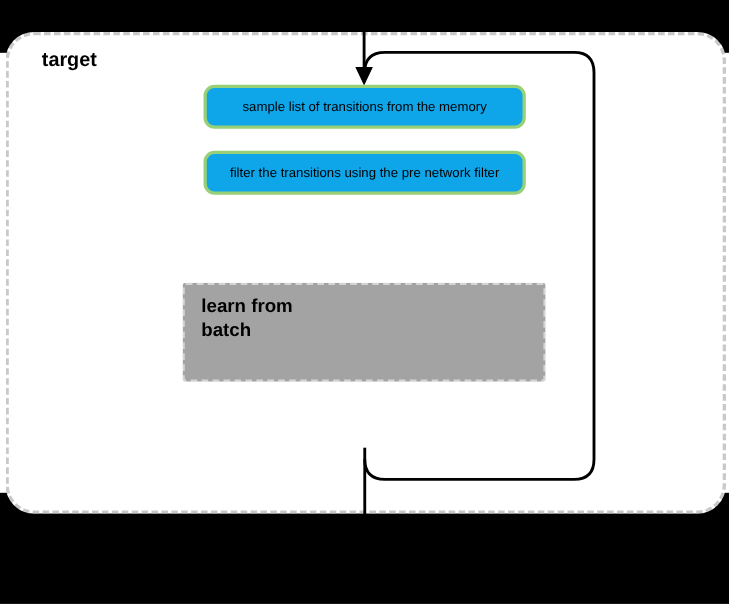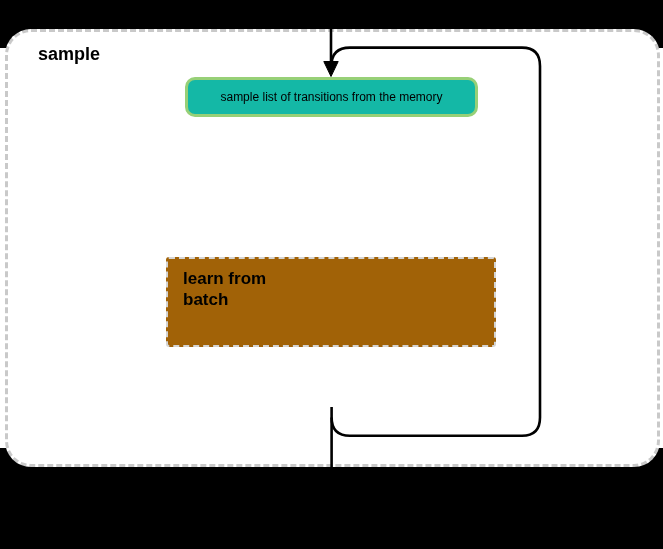--- a/index.html
+++ b/index.html
@@ -54,21 +54,21 @@
     height: 549px;
     z-index: 2;
     pointer-events: none;
   }
   .step-box {
     position: absolute;
     left: 185px;
     width: 293px;
     height: 40px;
     box-sizing: border-box;
-    background: #14b8a6;
+    background: #0ea5e9;
     border: 3px solid var(--step-border, #97d077);
     border-radius: 10px;
     display: flex;
     align-items: center;
     justify-content: center;
     font-size: 12px;
     white-space: nowrap;
     z-index: 3;
   }
   #step-sample   { top: 77px; }
@@ -76,21 +76,21 @@
   #step-convert  { top: 198px; }
   #step-update   { top: 367px; }
 
   #learn-from-batch-box {
     position: absolute;
     left: 166px;
     top: 257px;
     width: 330px;
     height: 90px;
     box-sizing: border-box;
-    background: #a16207;
+    background: #a3a3a3;
     border: 2px dashed var(--subprocess-border, #d4d4d4);
     border-radius: 3px;
     z-index: 3;
   }
   #learn-from-batch-label {
     display: block;
     width: 112px;
     padding: 9px 0 0 15px;
     font-size: 17px;
     font-weight: bold;
@@ -110,36 +110,39 @@
 </style>
 </head>
 <body>
 
 <div id="stage">
 
   <div id="letterbox-top" class="letterbox"></div>
   <div id="letterbox-bottom" class="letterbox"></div>
 
   <div id="train-container"></div>
-  <div id="train-label">sample</div>
+  <div id="train-label">target</div>
 
   <svg id="flow-svg" viewBox="0 0 663 549">
 
     <line x1="331" y1="0" x2="331" y2="63" stroke="#000000" stroke-width="2.6"></line>
 
     <path d="M 331 76.5 L 323.8 61.5 L 338.2 61.5 Z" fill="#000000" stroke="#000000" stroke-width="1"></path>
 
     <path d="M 331.4 66 Q 331.4 47.6 350 47.6 L 522 47.6 Q 540 47.6 540 66 L 540 417.5 Q 540 435.8 522 435.8 L 350 435.8 Q 331.6 435.8 331.6 417.5" fill="none" stroke="#000000" stroke-width="2.6" stroke-linejoin="round"></path>
 
     <line x1="331.6" y1="407" x2="331.6" y2="478" stroke="#000000" stroke-width="2.6"></line>
   </svg>
 
   <div id="step-sample" class="step-box">
     <span>sample list of transitions from the memory</span>
   </div>
+  <div id="step-filter" class="step-box">
+    <span>filter the transitions using the pre network filter</span>
+  </div>
 
   <div id="learn-from-batch-box">
     <span id="learn-from-batch-label">learn from batch</span>
   </div>
 
 
 
 </div>
 
 </body></html>

